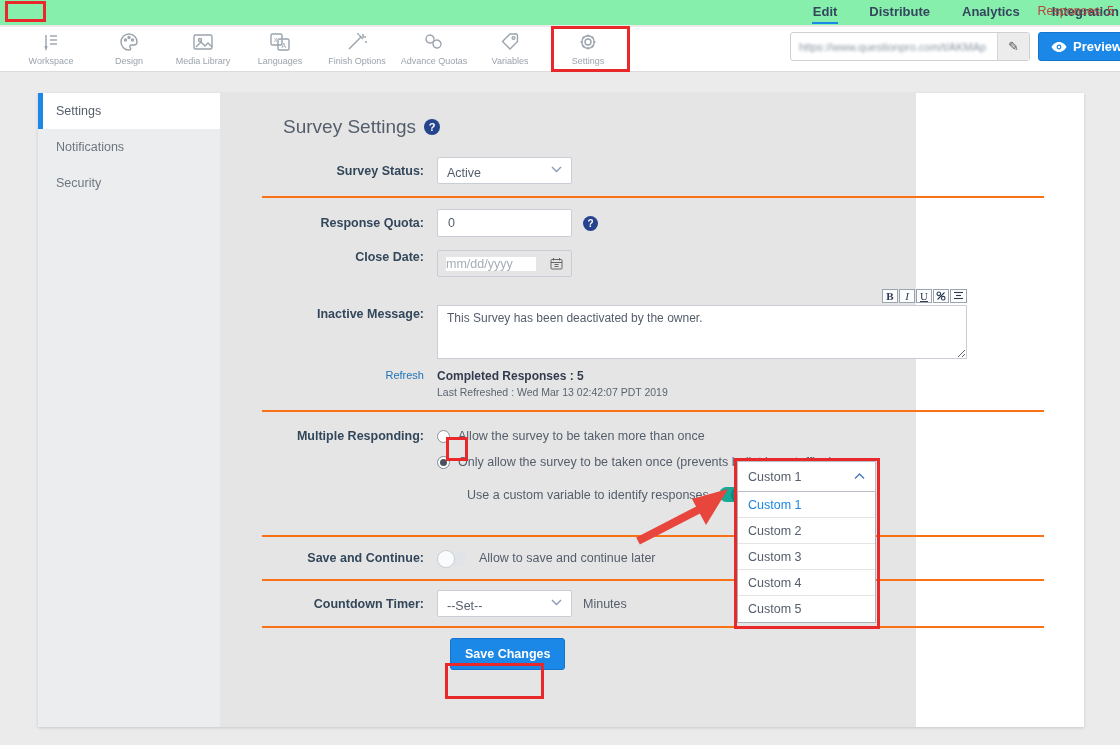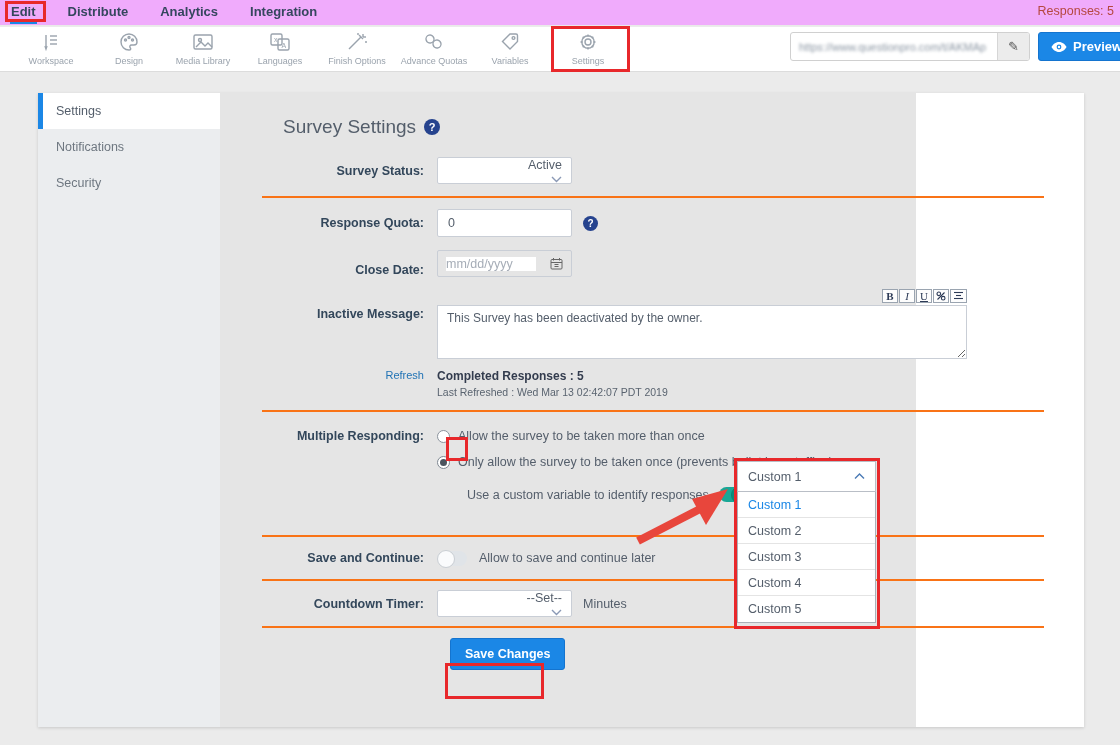--- a/index.html
+++ b/index.html
@@ -1,21 +1,21 @@
 <!DOCTYPE html>
 <html><head>
 <meta charset="utf-8">
 <style>
   * { margin:0; padding:0; box-sizing:border-box; }
   html,body { width:1120px; height:745px; }
   body { font-family:"Liberation Sans", sans-serif; background:#ebebeb; position:relative; overflow:hidden; }
 
   
-  .topnav { position:absolute; left:0; top:0; width:1120px; height:26px; background:#f0abfc;
-            border-bottom:1px solid #e9e9e9; display:flex; align-items:center; z-index:5; }
+  .topnav { position:absolute; left:0; top:0; width:1120px; height:26px; background:#86efac;
+            border-bottom:1px solid #e9e9e9; display:flex; align-items:center; z-index:5;justify-content:flex-end; }
   .nav-items { display:flex; gap:30px; padding-left:10px; }
   .nav-item { font-size:13px; font-weight:700; color:#35465e; text-decoration:none; cursor:pointer; padding:3px 1px; }
   .nav-item.active { color:#33475b; border-bottom:2px solid #1b87e6; }
   .responses { position:absolute; right:6px; top:4px; font-size:12.5px; color:#b5473f;margin-left:20px; }
 
   
   .toolbar { position:absolute; left:0; top:27px; width:1120px; height:45px; background:#fff;
              border-bottom:1px solid #dcdcdc; z-index:5; }
   .tool { position:absolute; top:3px; width:90px; display:flex; flex-direction:column; align-items:center; cursor:pointer; }
   .tool .ticon { height:24px; display:flex; align-items:center; justify-content:center; }
@@ -46,22 +46,22 @@
   .help.sm { width:15px; height:15px; font-size:10px; }
 
   .form { margin-left:42px; width:782px; }
   .sec { border-bottom:2px solid #f97316; }
   .row { display:flex; }
   .lbl { width:175px; min-width:175px; text-align:right; font-size:12.5px; font-weight:700; color:#33475b;
          padding-right:13px; }
   .ctl { flex:1; font-size:12.5px; color:#545e6b; }
 
   .selbox { width:135px; height:27px; border:1px solid #c9ced6; border-radius:2px; background:#fff;
-            display:flex; align-items:flex-end; justify-content:space-between; padding:0 9px; font-size:12.5px;
-            color:#545e6b; cursor:pointer;flex-direction:column; }
+            display:flex; align-items:flex-start; justify-content:space-between; padding:8px 9px; font-size:12.5px;
+            color:#545e6b; cursor:pointer; }
   .chev svg { display:block; }
   .tinput { width:135px; height:28px; border:1px solid #c9ced6; border-radius:2px; font-size:12.5px;
             color:#545e6b; padding:0 10px; font-family:inherit; }
   .datebox { width:135px; height:27px; border:1px solid #c9ced6; border-radius:2px; display:flex;
              align-items:center; justify-content:space-between; padding:0 8px; }
   .datebox input { border:none; outline:none; width:90px; font-size:12.5px; color:#545e6b; font-family:inherit; }
   .datebox input::placeholder { color:#a6adb7; }
 
   .editor-bar { width:530px; display:flex; justify-content:flex-end; gap:1px; margin-bottom:2px; }
   .ed-btn { min-width:16px; height:14px; border:1px solid #9aa4b0; background:#fdfdfd; font-family:"Liberation Serif", serif;
@@ -254,21 +254,21 @@
 
       <div class="sec" style="padding:11px 0 12px 0;">
         <div class="row" style="align-items:center; margin-bottom:13px;">
           <div class="lbl">Response Quota:</div>
           <div class="ctl" style="display:flex; align-items:center; gap:11px;">
             <input class="tinput" value="0" style="">
             <span class="help sm">?</span>
           </div>
         </div>
 
-        <div class="row" style="align-items:flex-end; margin-bottom:12px;">
+        <div class="row" style="align-items:flex-start; margin-bottom:12px;">
           <div class="lbl">Close Date:</div>
           <div class="ctl">
             <div class="datebox">
               <input placeholder="mm/dd/yyyy" style="">
               <span style="display:flex">
                 <svg width="13" height="13" viewBox="0 0 13 13" fill="none" stroke="#666" stroke-width="1">
                     <rect x="1" y="2.5" width="11" height="9.5" rx="1"></rect>
                     <line x1="3.5" y1="1" x2="3.5" y2="3.5"></line>
                     <line x1="9.5" y1="1" x2="9.5" y2="3.5"></line>
                     <line x1="1" y1="5.5" x2="12" y2="5.5"></line>

